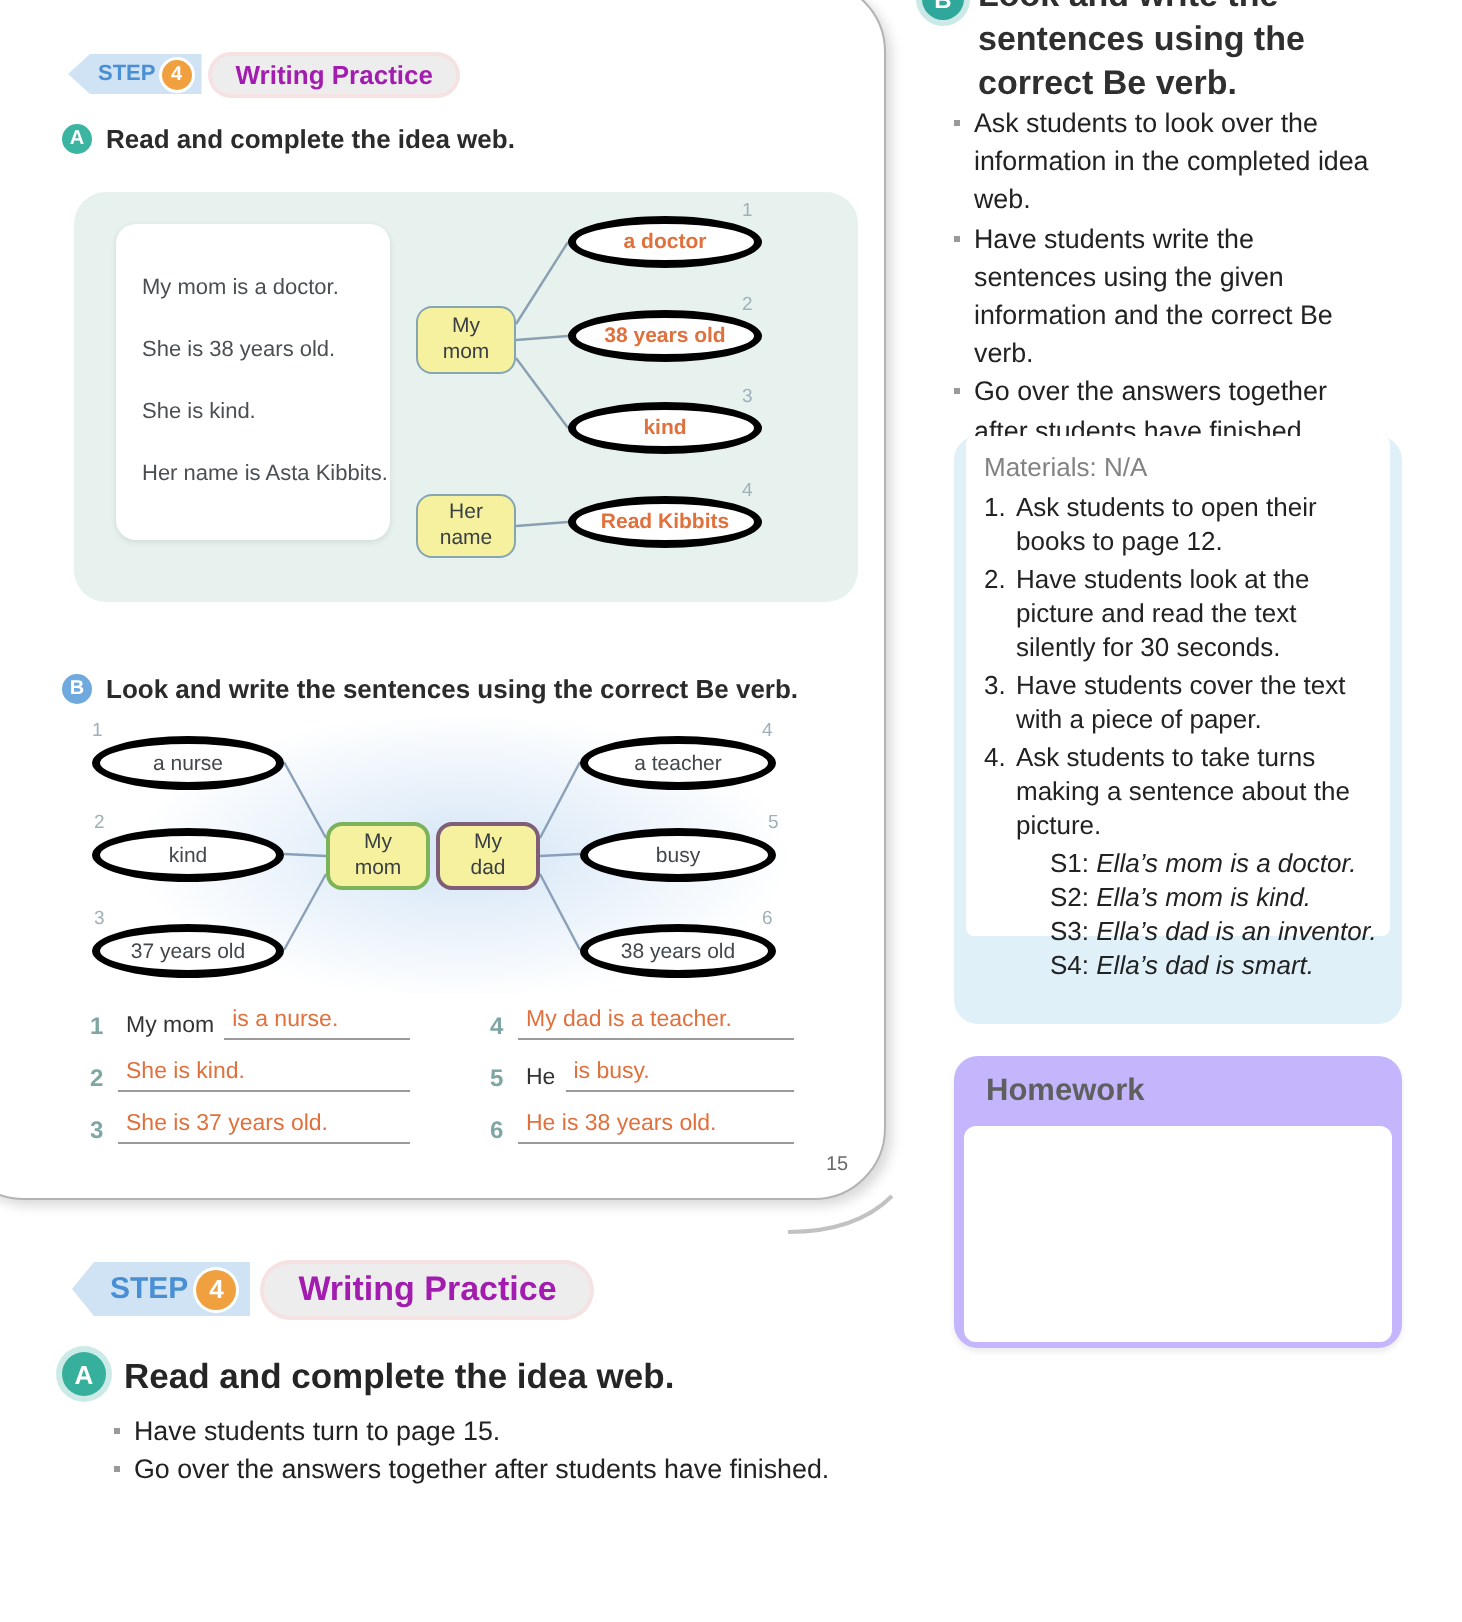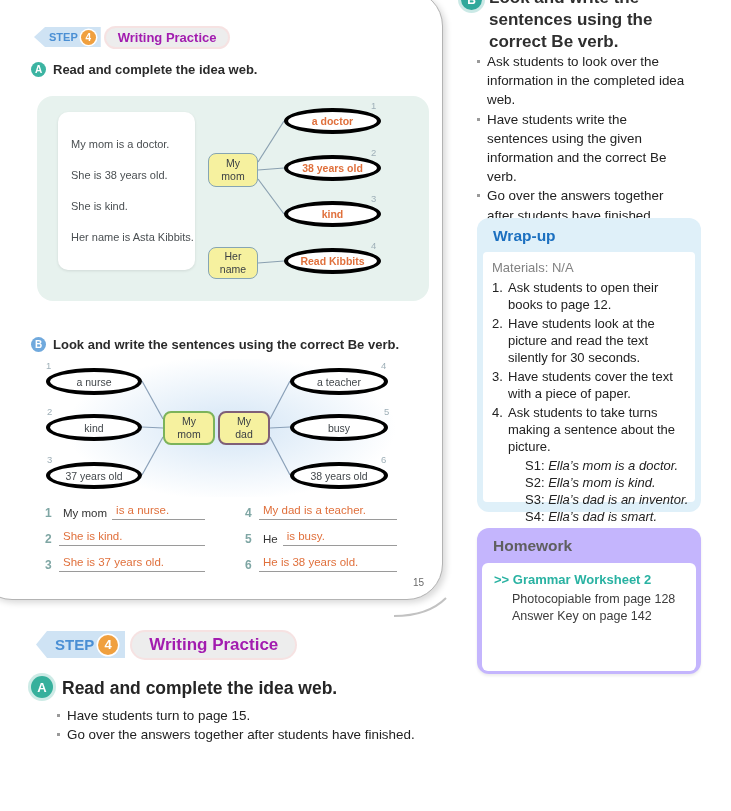--- a/index.html
+++ b/index.html
@@ -268,21 +268,20 @@
       <span class="sq"></span>
       <span>Have students write the sentences using the given information and the correct Be verb.</span>
     </div>
     <div class="tg-bullet">
       <span class="sq"></span>
       <span>Go over the answers together after students have finished.</span>
     </div>
   </div>
 
   <div class="wrapup-box">
-    <div class="wrapup-title">Wrap-up</div>
     <div class="wrapup-panel">
       <div class="wu-materials">Materials: N/A</div>
       <div class="wu-step">
         <span class="wu-num">1.</span>
         <span>Ask students to open their books to page 12.</span>
       </div>
       <div class="wu-step">
         <span class="wu-num">2.</span>
         <span>Have students look at the picture and read the text silently for 30 seconds.</span>
       </div>
@@ -309,25 +308,20 @@
       <div class="wu-example">
         <span>S4:</span>
         <span class="wu-ex-text">Ella’s dad is smart.</span>
       </div>
     </div>
   </div>
 
   <div class="homework-box">
     <div class="homework-title">Homework</div>
     <div class="homework-panel">
-      <div class="hw-item">
-        <div class="hw-link">&gt;&gt; Grammar Worksheet 2</div>
-        <div class="hw-note">Photocopiable from page 128</div>
-        <div class="hw-note">Answer Key on page 142</div>
-      </div>
     </div>
   </div>
 
   <div class="step-badge badge-lg abs" style="left:36px; top:631px;">
     <div class="step-tag">
       <span class="step-word">STEP</span>
       <span class="step-circle">4</span>
     </div>
     <span class="step-pill">Writing Practice</span>
   </div>

